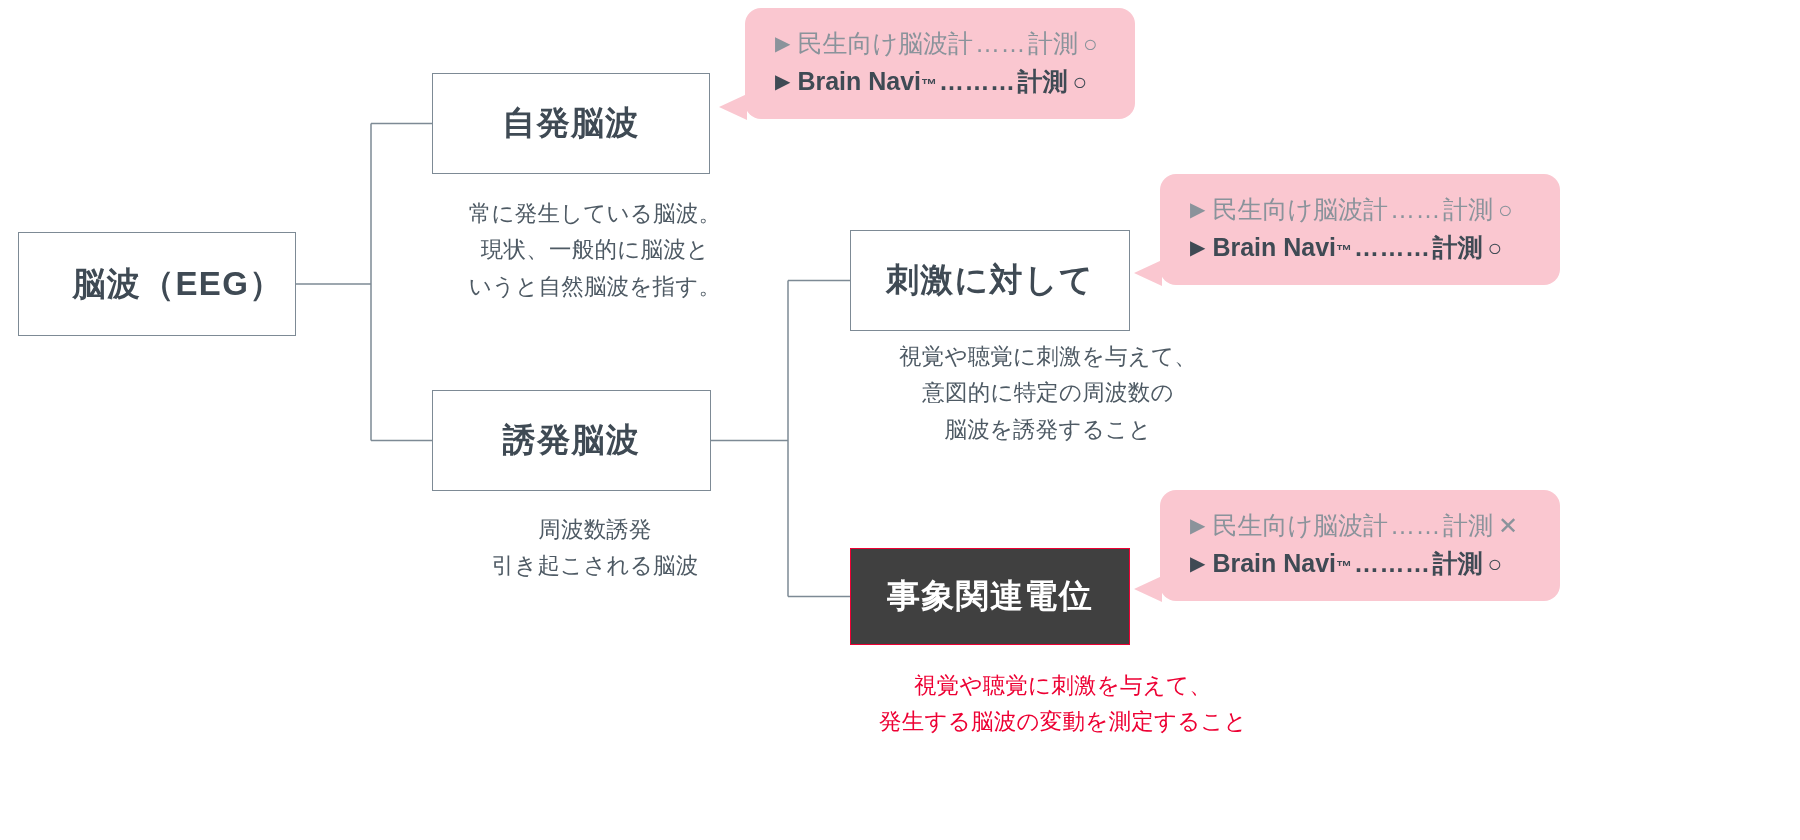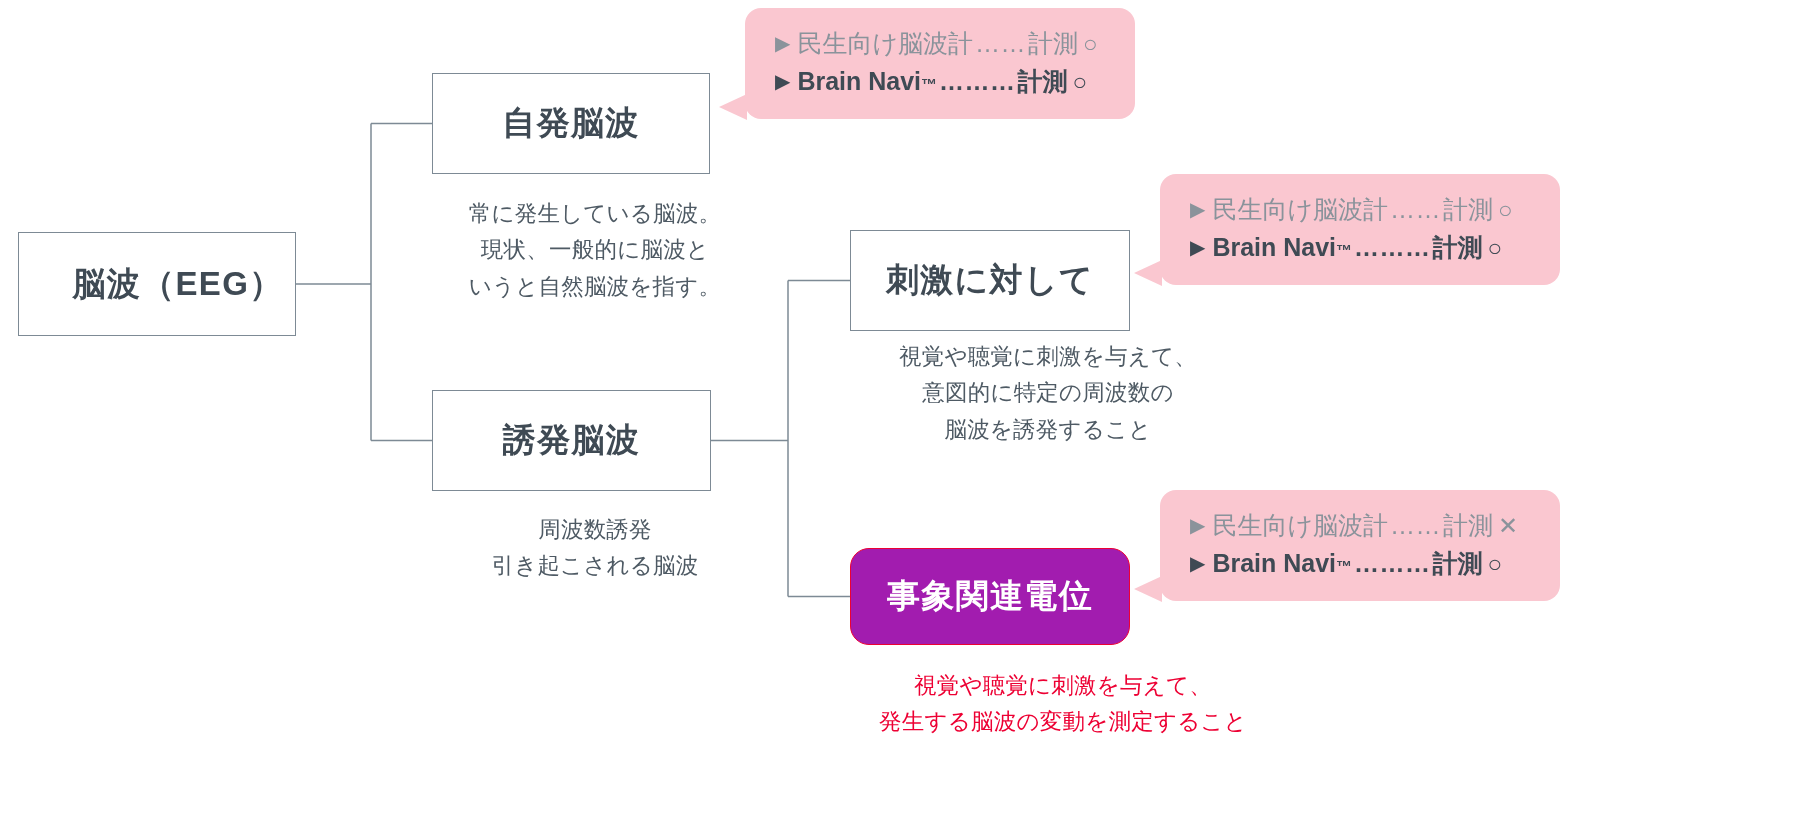--- a/index.html
+++ b/index.html
@@ -10,21 +10,21 @@
   }
   #canvas{position:absolute;inset:0;width:1800px;height:840px;}
   svg.connectors{position:absolute;left:0;top:0;width:1800px;height:840px;pointer-events:none;}
 
   .node{
     position:absolute;box-sizing:border-box;
     border:1.5px solid #7d8a95;background:#ffffff;
     display:flex;align-items:center;justify-content:center;
     font-weight:700;color:#3f4a54;letter-spacing:.04em;
   }
-  .node.red{background:#a21caf;border-color:#ED0033;color:#ffffff;border-radius:19px;}
+  .node.red{background:#404040;border-color:#ED0033;color:#ffffff;}
 
   #node-eeg     {left:18px; top:232px; width:278px; height:104px; font-size:33px;padding-left:42px;}
   #node-spont   {left:432px;top:73px;  width:278px; height:101px; font-size:33px;}
   #node-evoked  {left:432px;top:390px; width:279px; height:101px; font-size:33px;}
   #node-freq    {left:850px;top:230px; width:280px; height:101px; font-size:33px;}
   #node-erp     {left:850px;top:548px; width:280px; height:97px;  font-size:33px;}
 
   .desc{
     position:absolute;font-size:22.5px;line-height:1.62;
     color:#4e5a64;letter-spacing:.01em;white-space:pre-line;font-weight:400;text-align:center;

